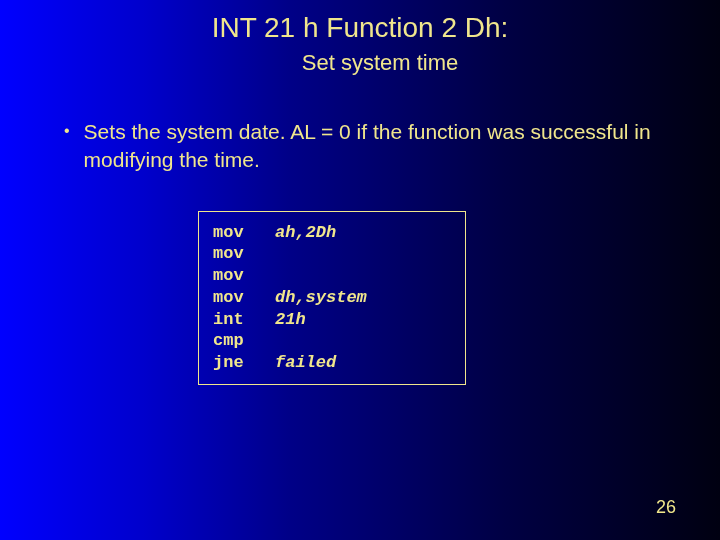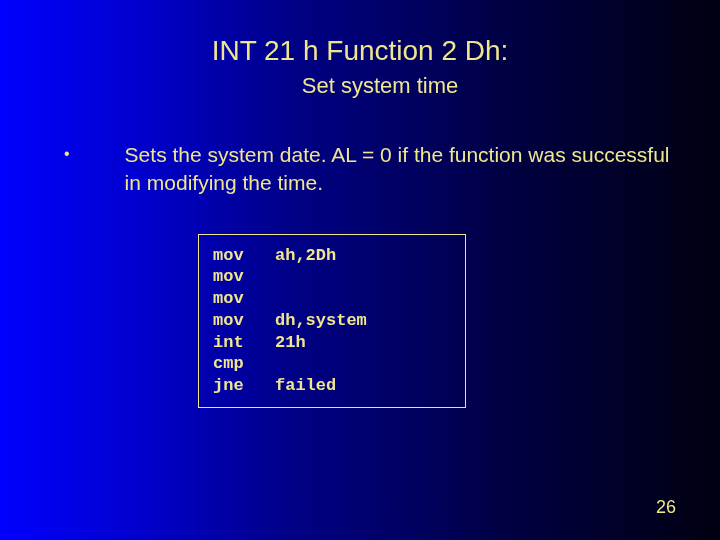--- a/index.html
+++ b/index.html
@@ -12,21 +12,21 @@
       height: 540px;
       background: linear-gradient(to right, #0000ff 0%, #0000cc 20%, #000088 40%, #000044 70%, #000011 100%);
       color: #f0e68c;
       font-family: Arial, Helvetica, sans-serif;
       position: relative;
       overflow: hidden;
     }
     .title {
       text-align: center;
       font-size: 28px;
-      padding-top: 35px;
+      padding-top: 12px;
       color: #f0e68c;
     }
     .subtitle {
       text-align: center;
       font-size: 22px;
       padding-top: 6px;
       color: #f0e68c;
       padding-left: 40px;
     }
     .content {
@@ -38,21 +38,20 @@
       font-size: 21px;
       line-height: 1.35;
     }
     .bullet-marker {
       margin-right: 14px;
       margin-top: 2px;
       font-size: 16px;
     }
     .bullet-text {
       flex: 1;
-      margin-left: 41px;
     }
     .code-box {
       margin-top: 36px;
       margin-left: 134px;
       border: 1px solid #f0e68c;
       width: 268px;
       padding: 10px 14px;
     }
     .code-row {
       display: flex;
@@ -61,20 +60,21 @@
       font-weight: bold;
       line-height: 1.28;
       color: #f0e68c;
       justify-content: space-between;
     }
     .code-op {
       width: 62px;
     }
     .code-arg {
       flex: 1;
+      font-style: italic;
     }
     .page-number {
       position: absolute;
       bottom: 22px;
       right: 44px;
       font-size: 18px;
       color: #f0e68c;
     }
   </style>
 </head>

